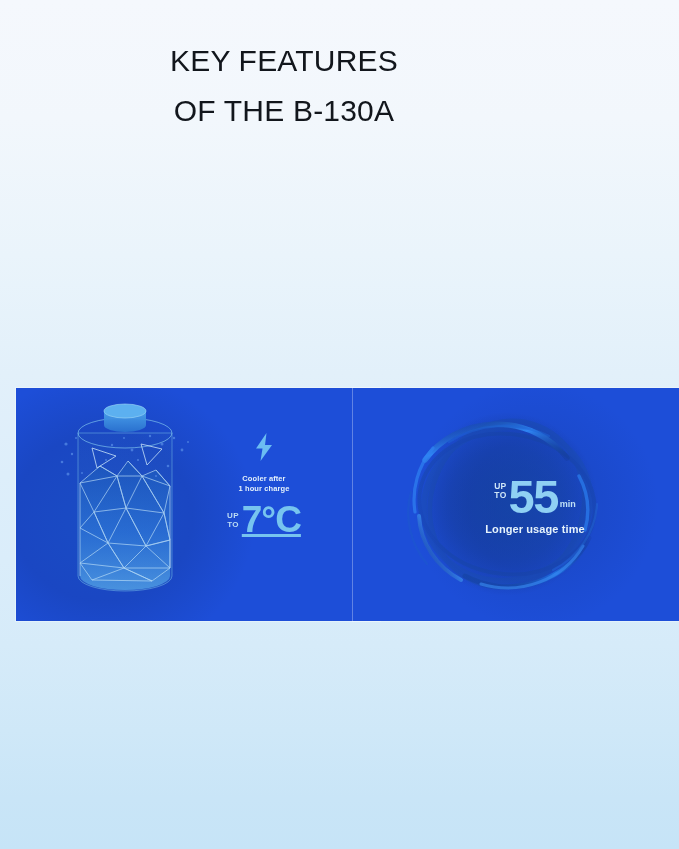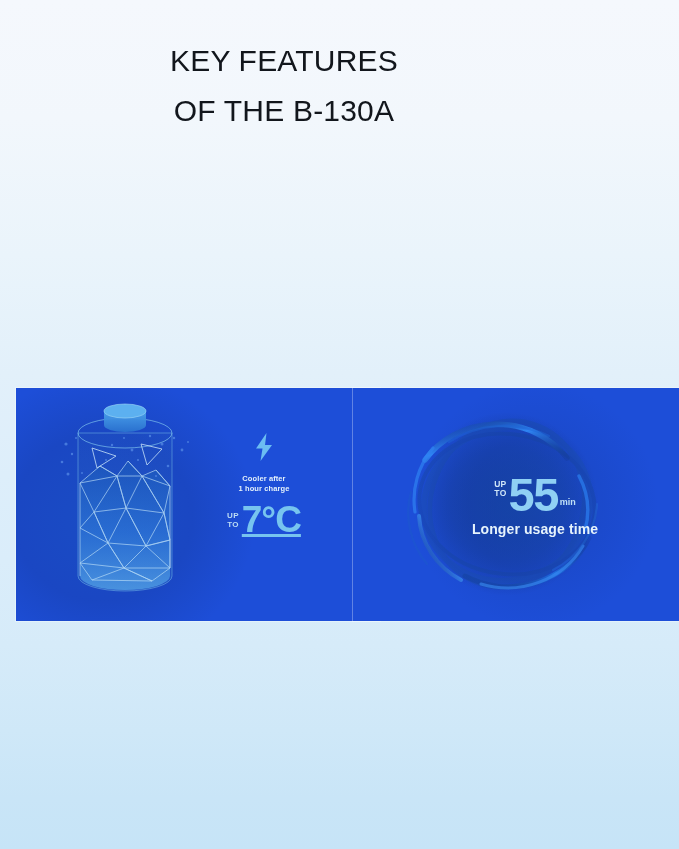--- a/index.html
+++ b/index.html
@@ -185,21 +185,21 @@
     letter-spacing: -1.5px;
   }
   .min-sm {
     font-size: 9px;
     font-weight: bold;
     color: #bfe0f6;
     margin-bottom: 10px;
   }
   .longer-label {
     margin-top: 4px;
-    font-size: 14px;
+    font-size: 11px;
     font-weight: bold;
     letter-spacing: 0.1px;
     color: #e6f3fc;
   }
 
   
   .captions {
     position: absolute;
     left: 16px;
     top: 639px;

